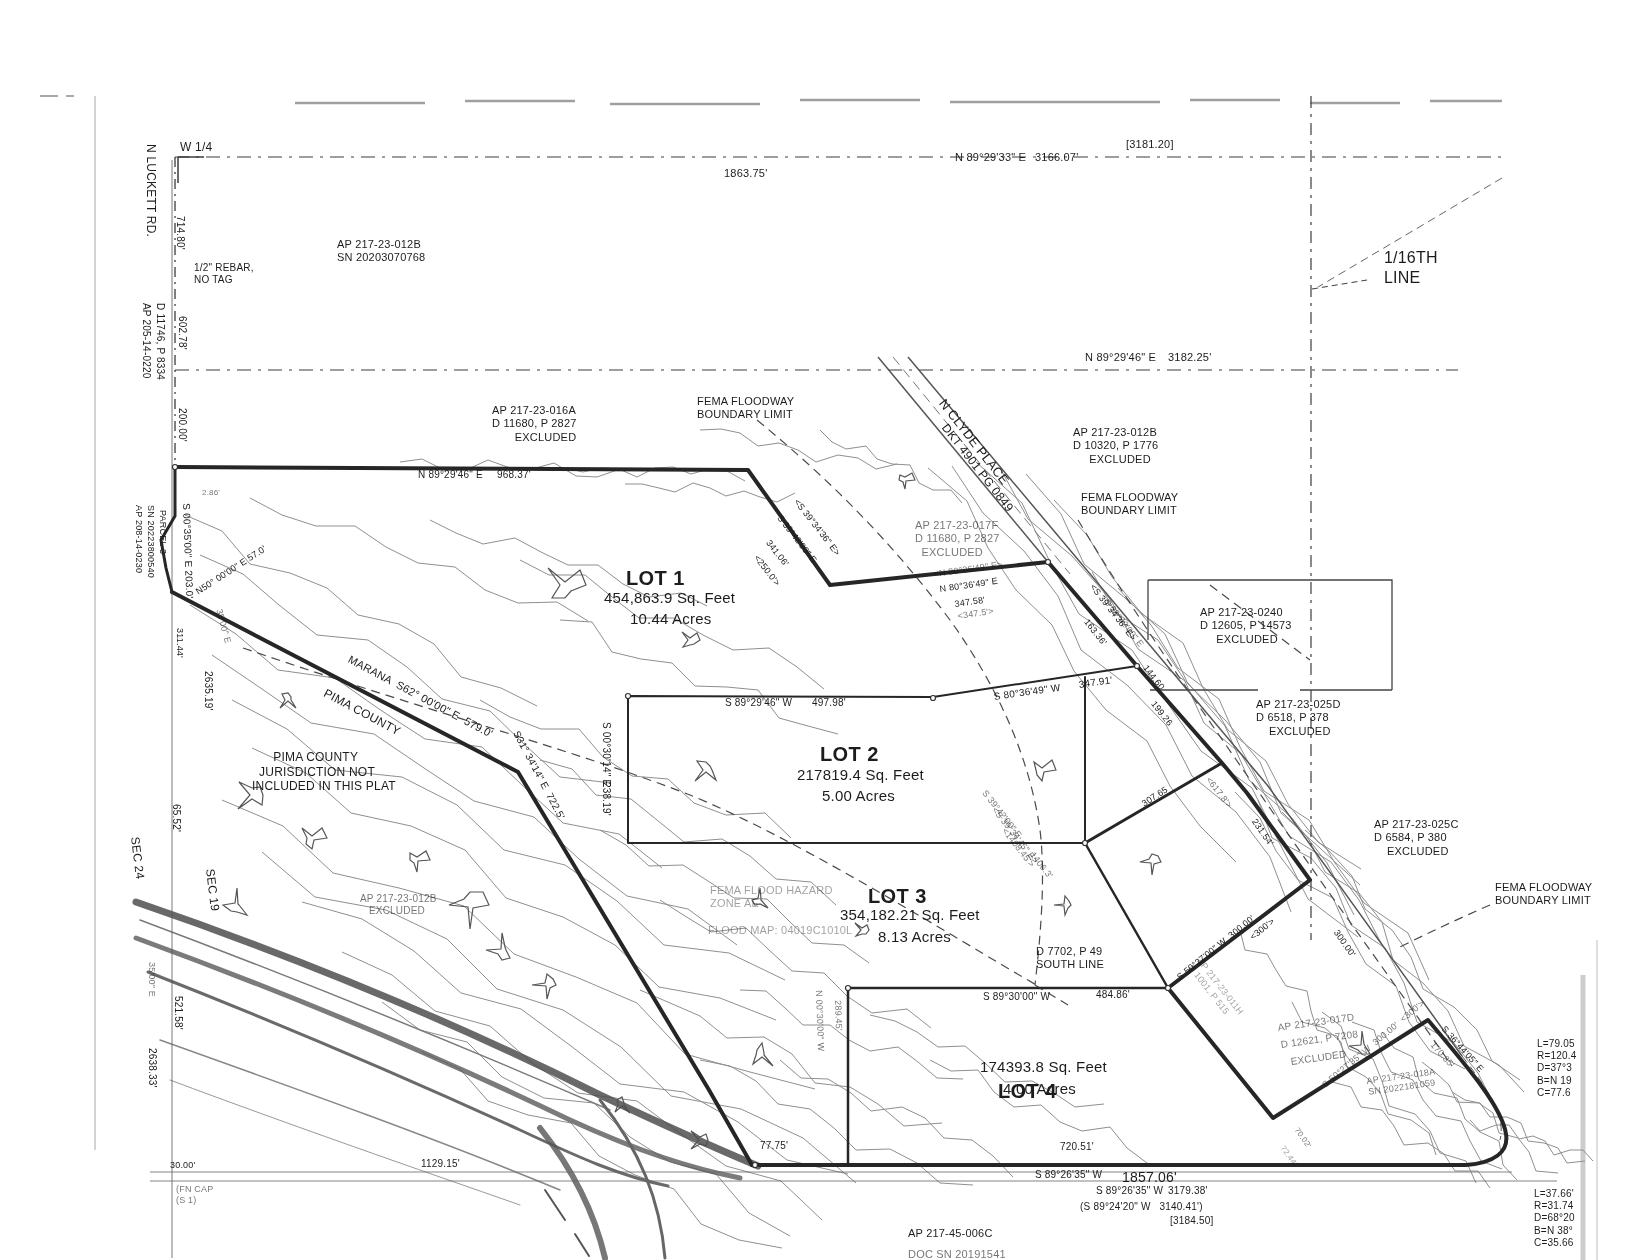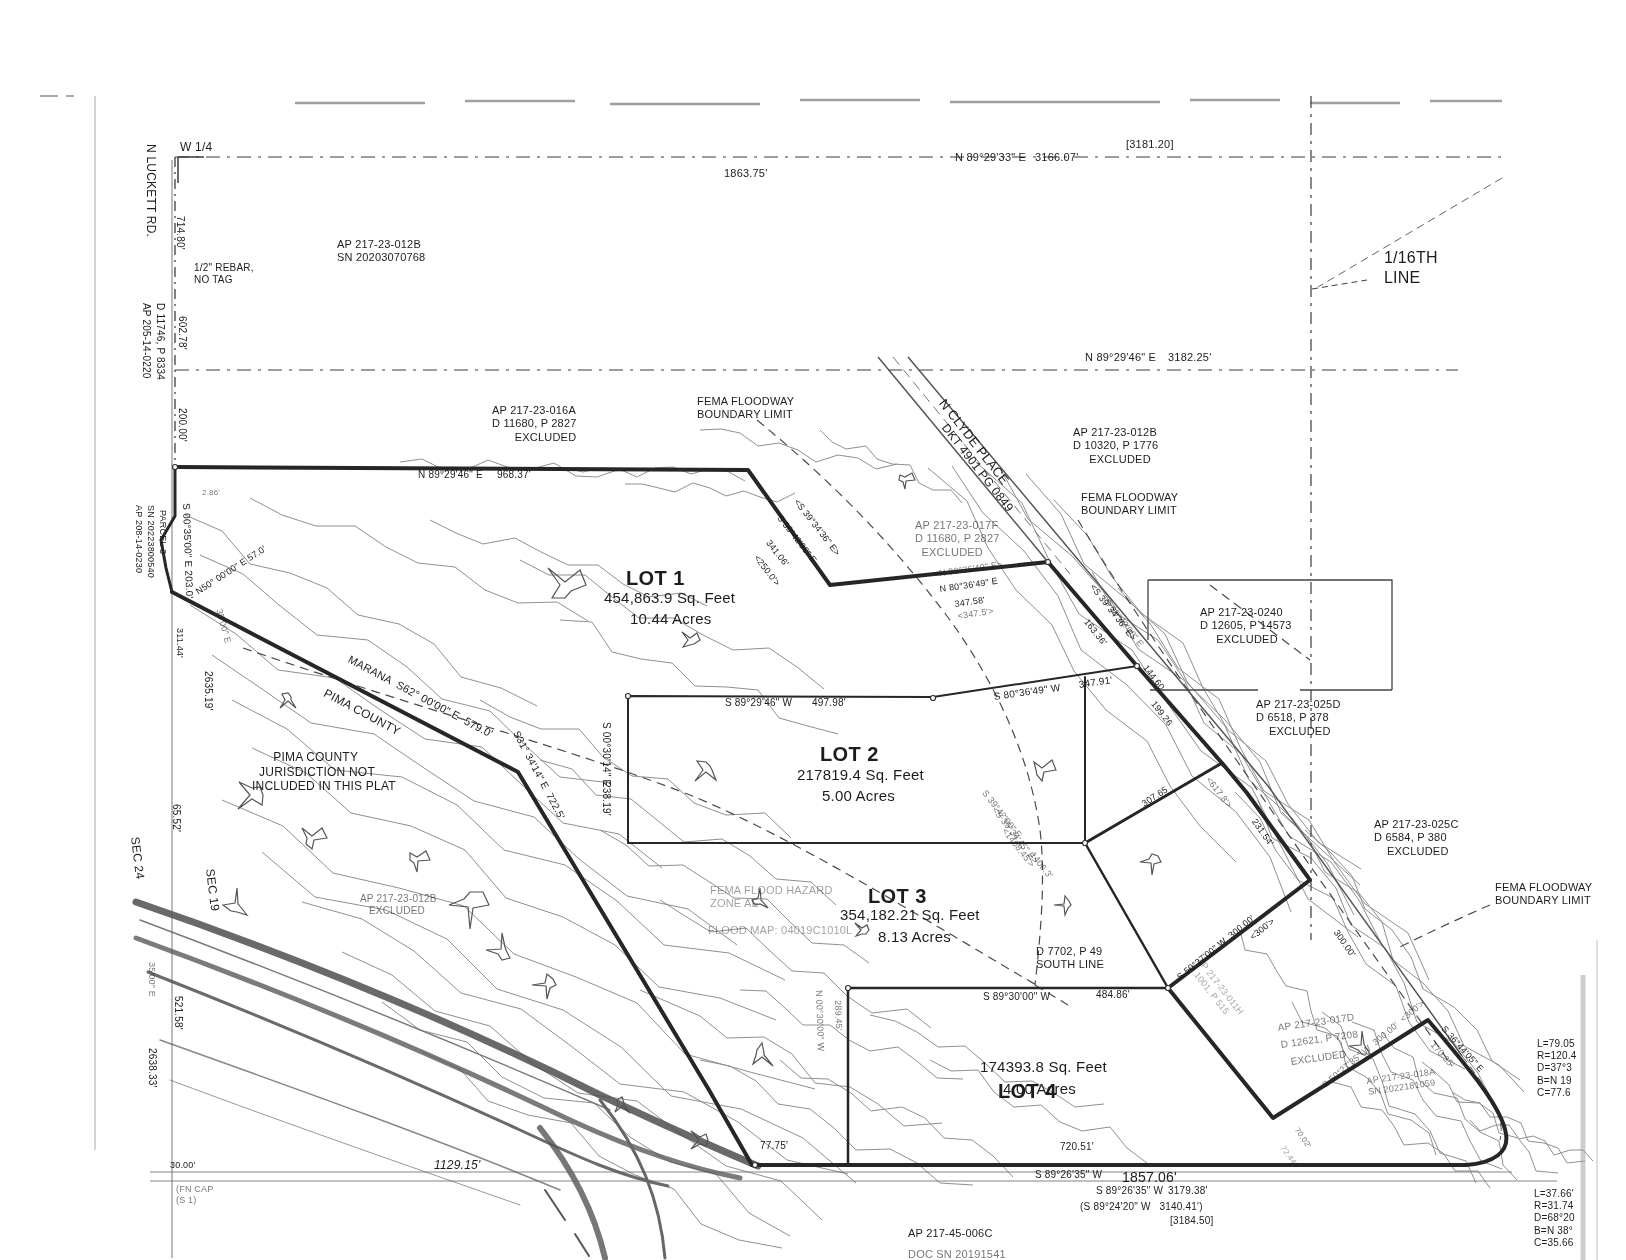--- a/index.html
+++ b/index.html
@@ -298,21 +298,21 @@
       <span class="lbl f" style="left: 1436px; top: 1040px; font-size: 9px; transform: rotate(48deg);">170.35'</span>
       <span class="lbl" style="left: 1537px; top: 1038px; font-size: 10px;">L=79.05
 R=120.4
 D=37°3
 B=N 19
 C=77.6</span>
       <span class="lbl f" style="left: 1300px; top: 1126px; font-size: 8px; transform: rotate(55deg);">70.02'</span>
       <span class="lbl xf" style="left: 1286px; top: 1144px; font-size: 8px; transform: rotate(55deg);">72.44'</span>
       <span class="lbl" style="left: 760px; top: 1140px; font-size: 10px;">77.75'</span>
       <span class="lbl" style="left: 1060px; top: 1141px; font-size: 10px;">720.51'</span>
-      <span class="lbl" style="left: 434px; top: 1158px; font-size: 12px; font-style: italic;">1129.15'</span>
+      <span class="lbl" style="left: 421px; top: 1158px; font-size: 10px;">1129.15'</span>
       <span class="lbl" style="left: 170px; top: 1160px; font-size: 9px;">30.00'</span>
       <span class="lbl" style="left: 1035px; top: 1169px; font-size: 10px;">S 89°26'35" W</span>
       <span class="lbl" style="left: 1122px; top: 1169px; font-size: 14px;">1857.06'</span>
       <span class="lbl" style="left: 1096px; top: 1185px; font-size: 10px;">S 89°26'35" W</span>
       <span class="lbl" style="left: 1168px; top: 1185px; font-size: 10px;">3179.38'</span>
       <span class="lbl" style="left: 1080px; top: 1201px; font-size: 10px;">(S 89°24'20" W   3140.41')</span>
       <span class="lbl" style="left: 1170px; top: 1215px; font-size: 10px;">[3184.50]</span>
       <span class="lbl" style="left: 908px; top: 1227px; font-size: 11px;">AP 217-45-006C</span>
       <span class="lbl f" style="left: 908px; top: 1248px; font-size: 11px;">DOC SN 20191541</span>
       <span class="lbl f" style="left: 176px; top: 1184px; font-size: 9px;">(FN CAP

